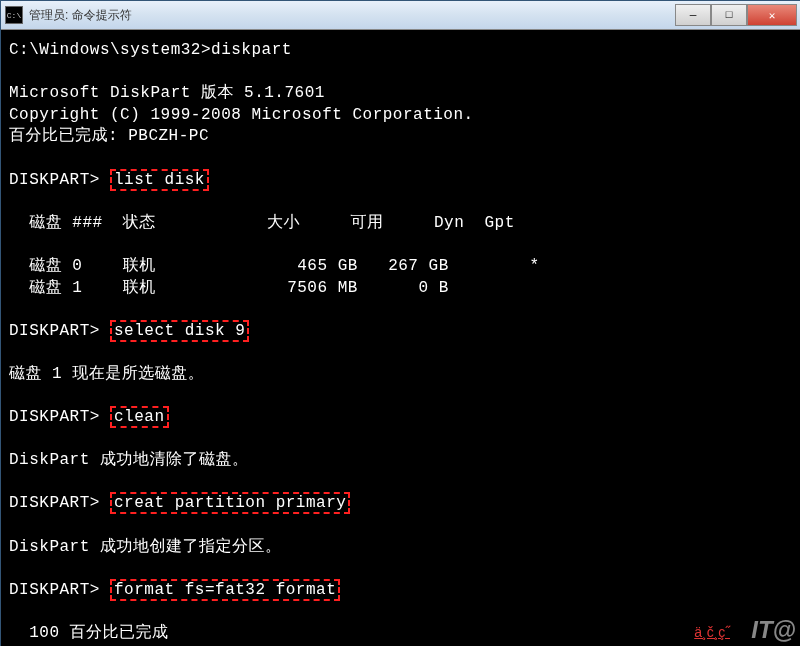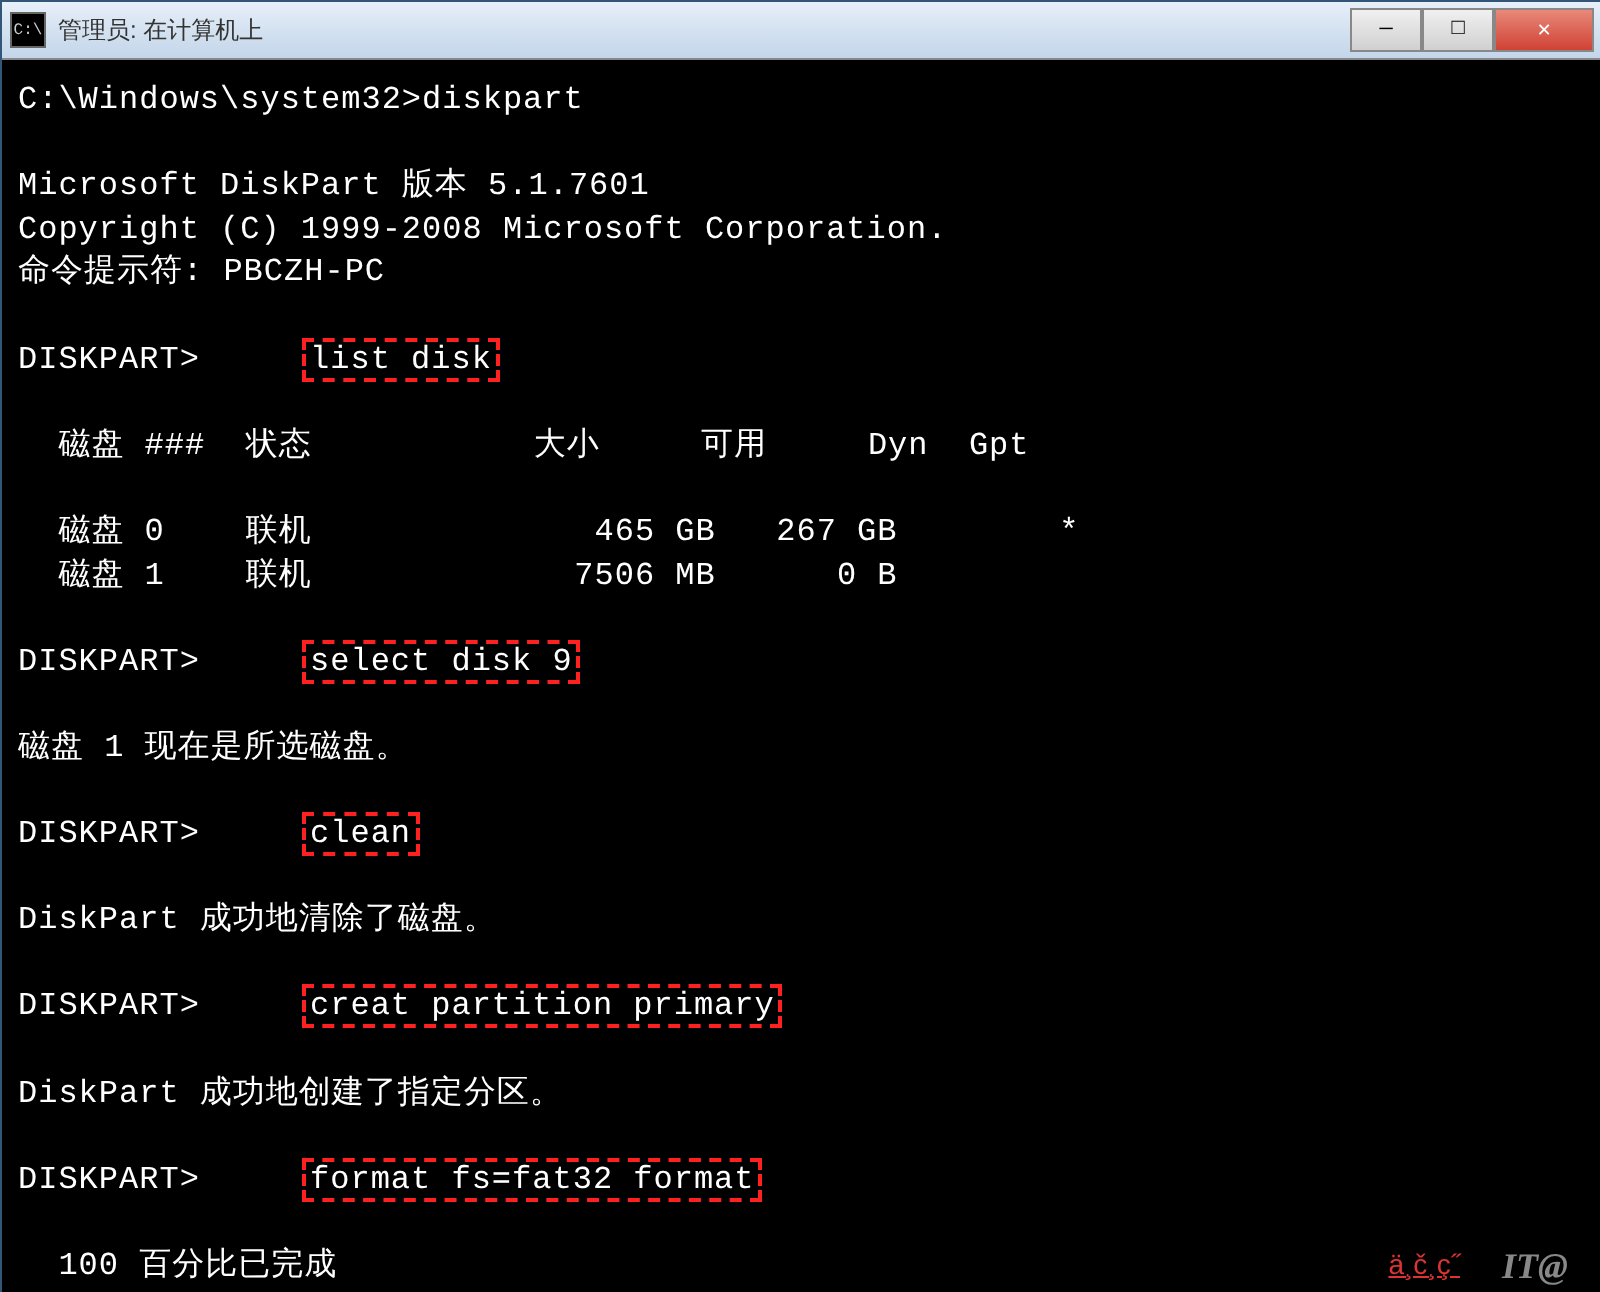--- a/index.html
+++ b/index.html
@@ -73,61 +73,60 @@
   font-size: 16px;
   line-height: 1.35;
   white-space: pre;
   font-family: "NSimSun", "SimSun", "Courier New", monospace;
   letter-spacing: 0.5px;
 }
 .red-box {
   border: 2px dashed #ff2020;
   padding: 0 2px;
   display: inline;
-  margin-left: 41px;
 }
 .watermark1 {
   position: absolute;
   bottom: 6px;
   right: 70px;
   color: #d33;
   font-family: sans-serif;
   font-size: 14px;
   text-decoration: underline;
 }
 .watermark2 {
   position: absolute;
   bottom: 2px;
-  right: 16px;
+  right: 4px;
   color: #888;
-  font-family: Liberation Serif, serif;
-  font-size: 18px;
+  font-family: Liberation Sans, sans-serif;
+  font-size: 24px;
   font-weight: bold;
   font-style: italic;
 }
 </style>
 </head>
 <body>
 
 <div class="window">
   <div class="titlebar">
     <div class="title-icon">C:\</div>
-    <div class="title-text">管理员: 在计算机上</div>
+    <div class="title-text">管理员: 命令提示符</div>
     <div class="win-buttons">
       <div class="win-btn">—</div>
       <div class="win-btn">□</div>
       <div class="win-btn close">✕</div>
     </div>
   </div>
 
   <div class="terminal"><span>C:\Windows\system32&gt;diskpart</span>
 <span></span>
 <span>Microsoft DiskPart 版本 5.1.7601</span>
 <span>Copyright (C) 1999-2008 Microsoft Corporation.</span>
-<span>命令提示符: PBCZH-PC</span>
+<span>百分比已完成: PBCZH-PC</span>
 <span></span>
 <span>DISKPART&gt; </span><span class="red-box">list disk</span>
 <span></span>
 <span>  磁盘 ###  状态           大小     可用     Dyn  Gpt</span>
 <span></span>
 <span>  磁盘 0    联机              465 GB   267 GB        *</span>
 <span>  磁盘 1    联机             7506 MB      0 B</span>
 <span></span>
 <span>DISKPART&gt; </span><span class="red-box">select disk 9</span>
 <span></span>

